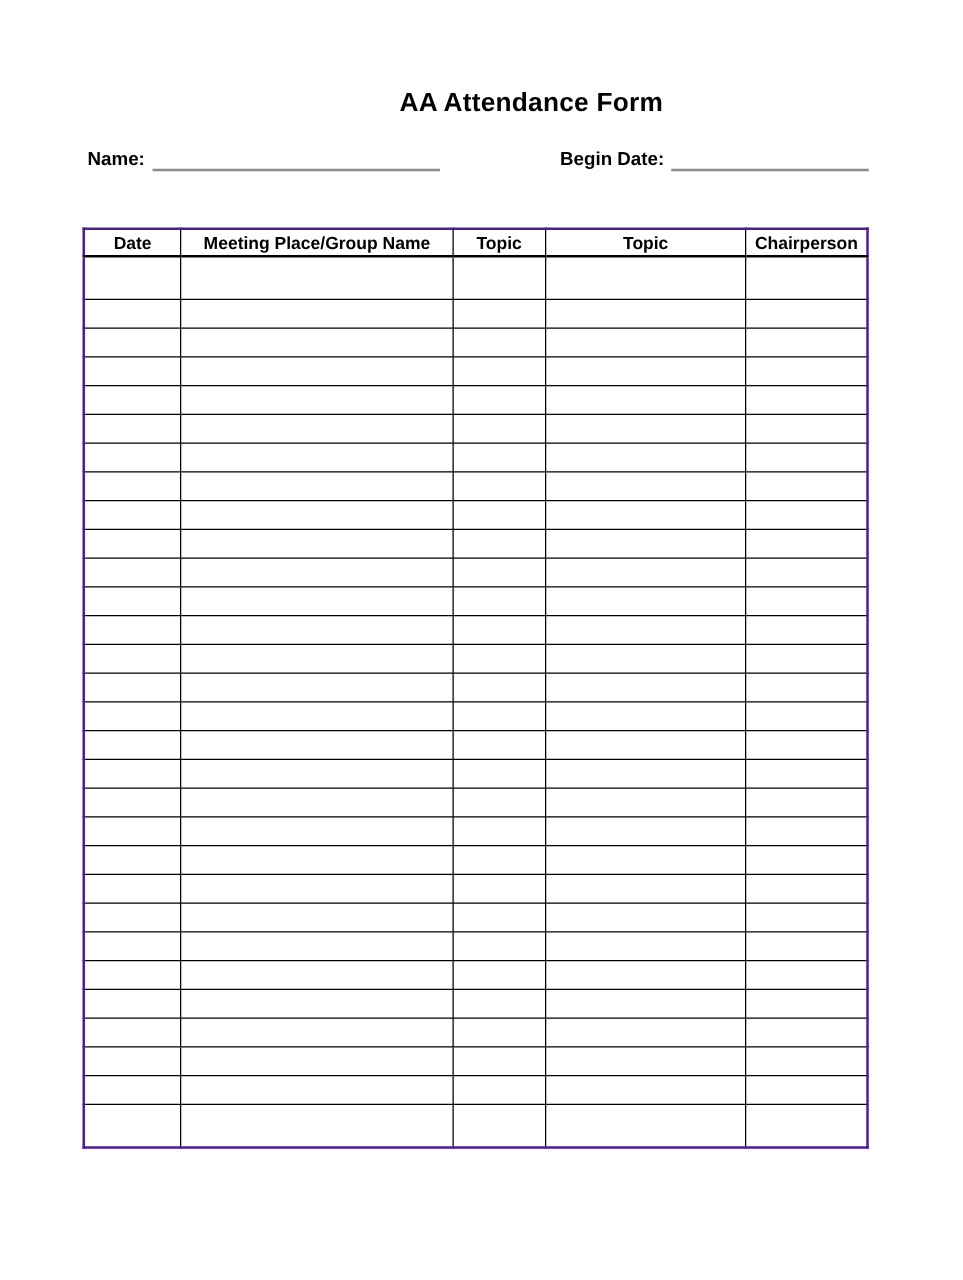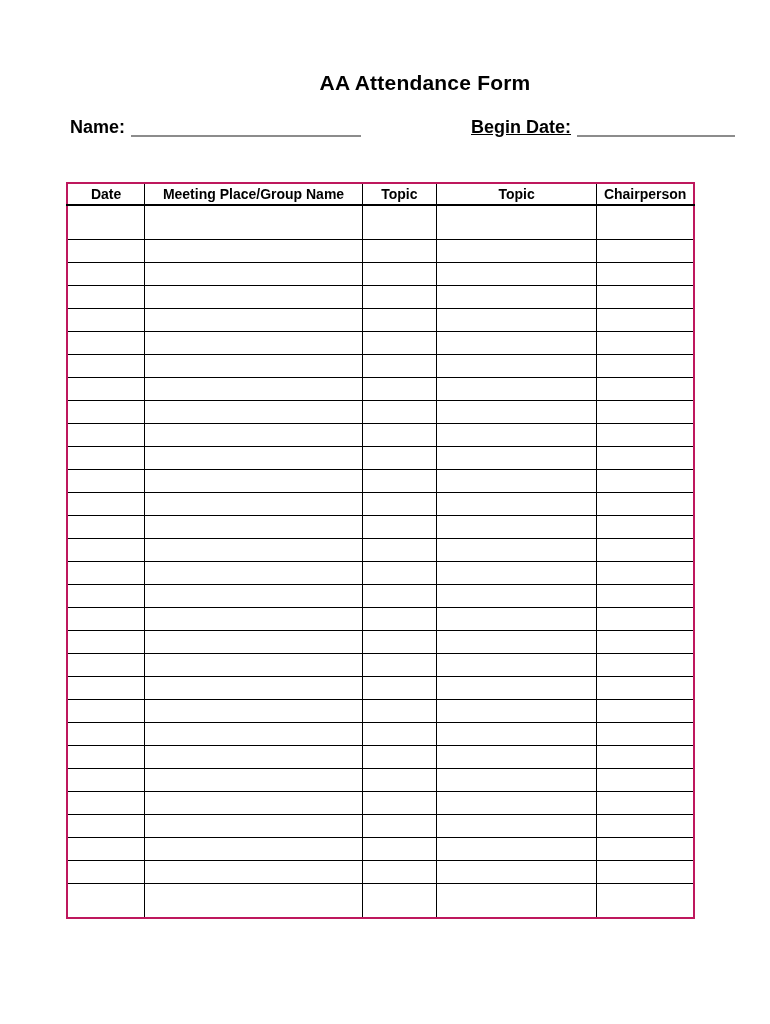--- a/index.html
+++ b/index.html
@@ -25,26 +25,26 @@
     font-size: 21px;
     font-weight: bold;
     letter-spacing: 0.2px;
     padding-left: 40px;
   }
   .field {
     position: absolute;
     top: 118px;
     display: flex;
     align-items: flex-end;
-    font-size: 18px;
+    font-size: 15px;
     font-weight: bold;
     line-height: 19px;
   }
   .field-name   { left: 70px; }
-  .field-begin  { left: 471px; text-decoration: underline; }
+  .field-begin  { left: 448px; }
   .underline {
     display: inline-block;
     height: 16px;
     border-bottom: 2px solid #8c8c8c;
     margin-left: 6px;
   }
   .underline-name  { width: 230px; }
   .underline-begin { width: 158px; }
 
   .table-wrap {
@@ -61,21 +61,21 @@
     table-layout: fixed;
   }
   table.attendance th,
   table.attendance td {
     border: 1.5px solid #000000;
     padding: 0 3px;
     overflow: hidden;
     white-space: nowrap;
   }
   table.attendance {
-    border: 2px solid #be185d;
+    border: 2px solid #4c1d95;
   }
   table.attendance thead th {
     height: 20px;
     font-size: 14px;
     font-weight: bold;
     text-align: center;
     vertical-align: middle;
     border-bottom: 2px solid #000000;
   }
   table.attendance tbody td {

